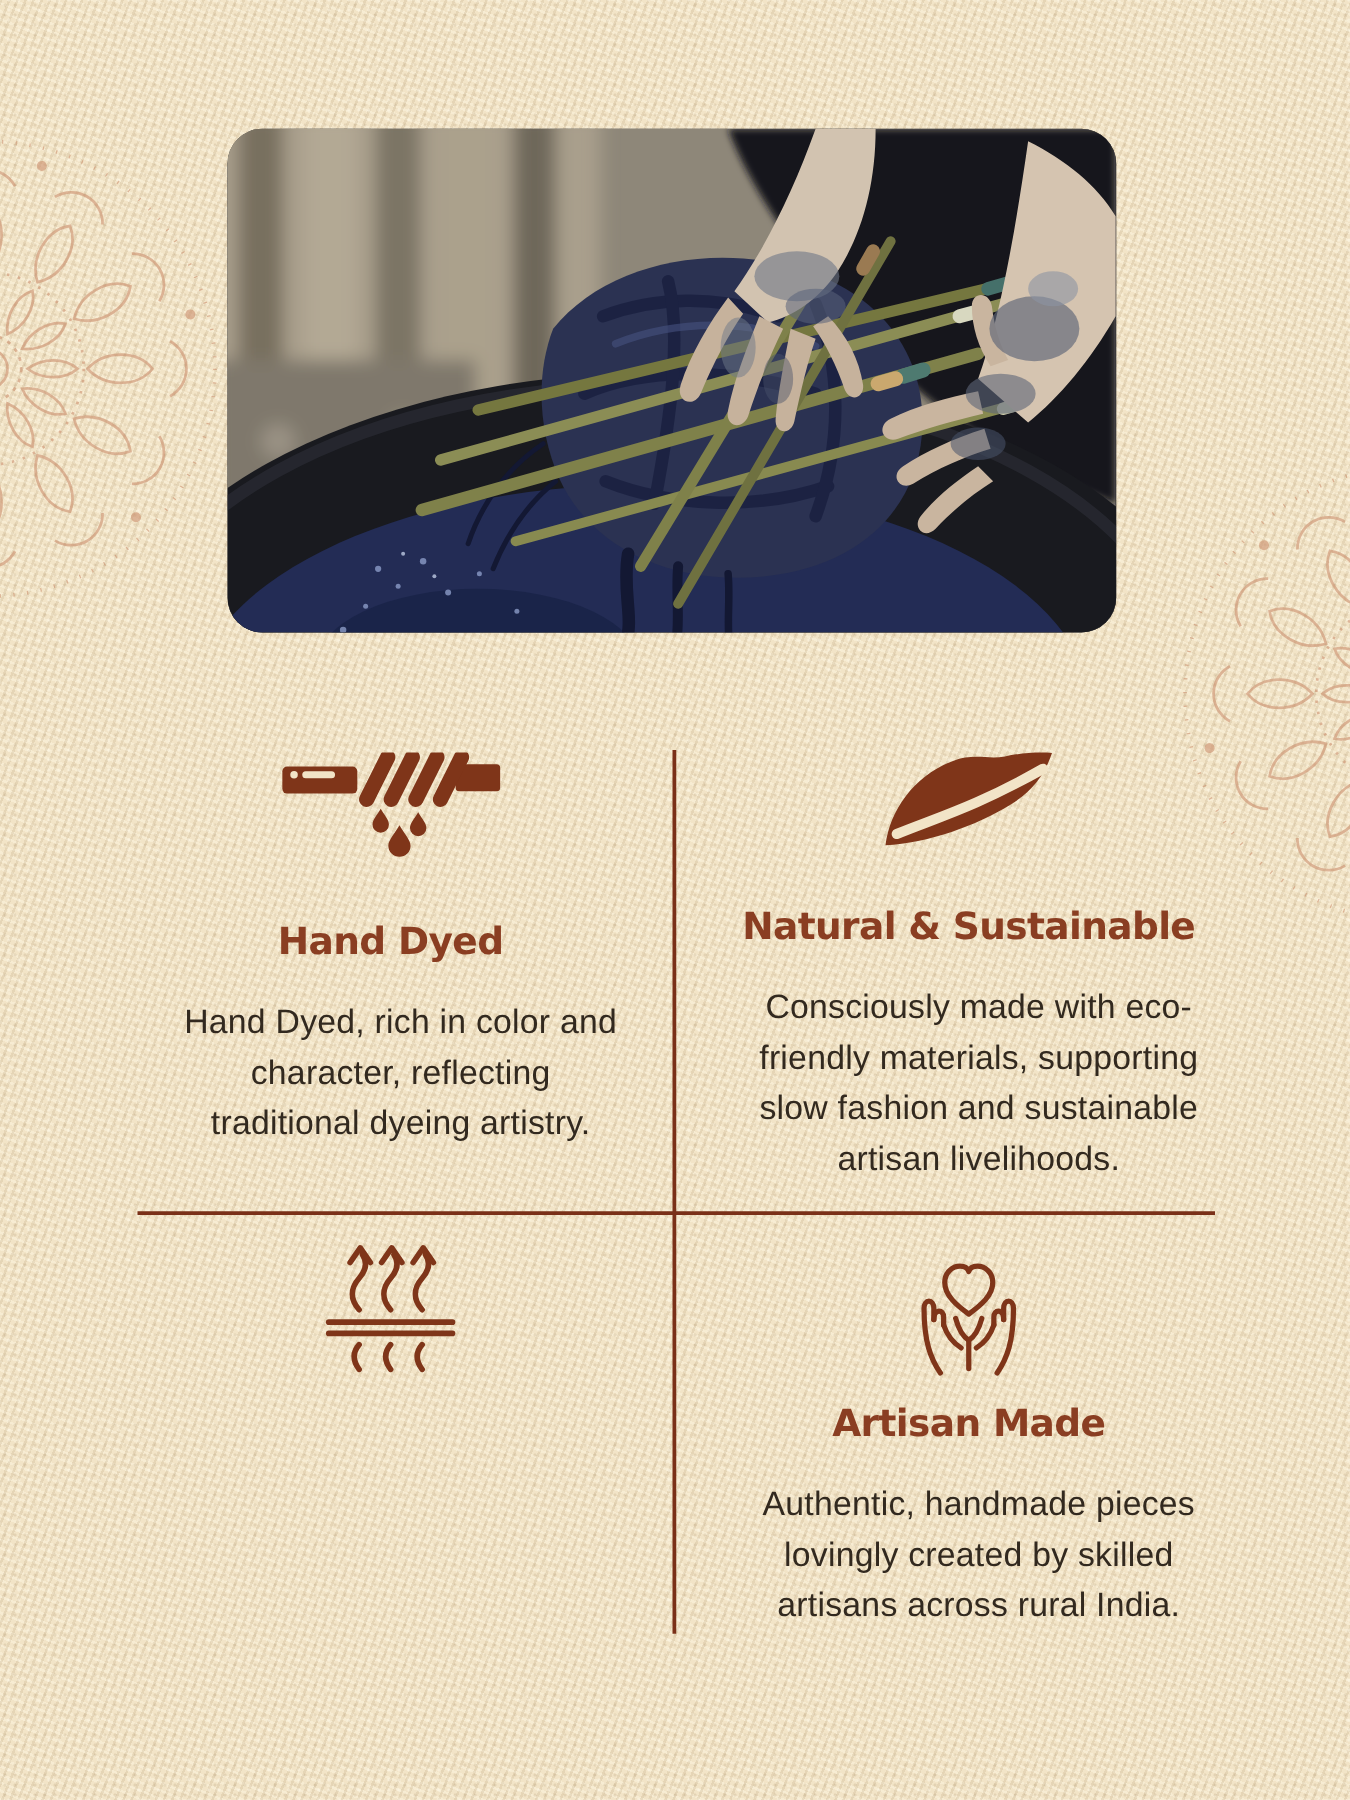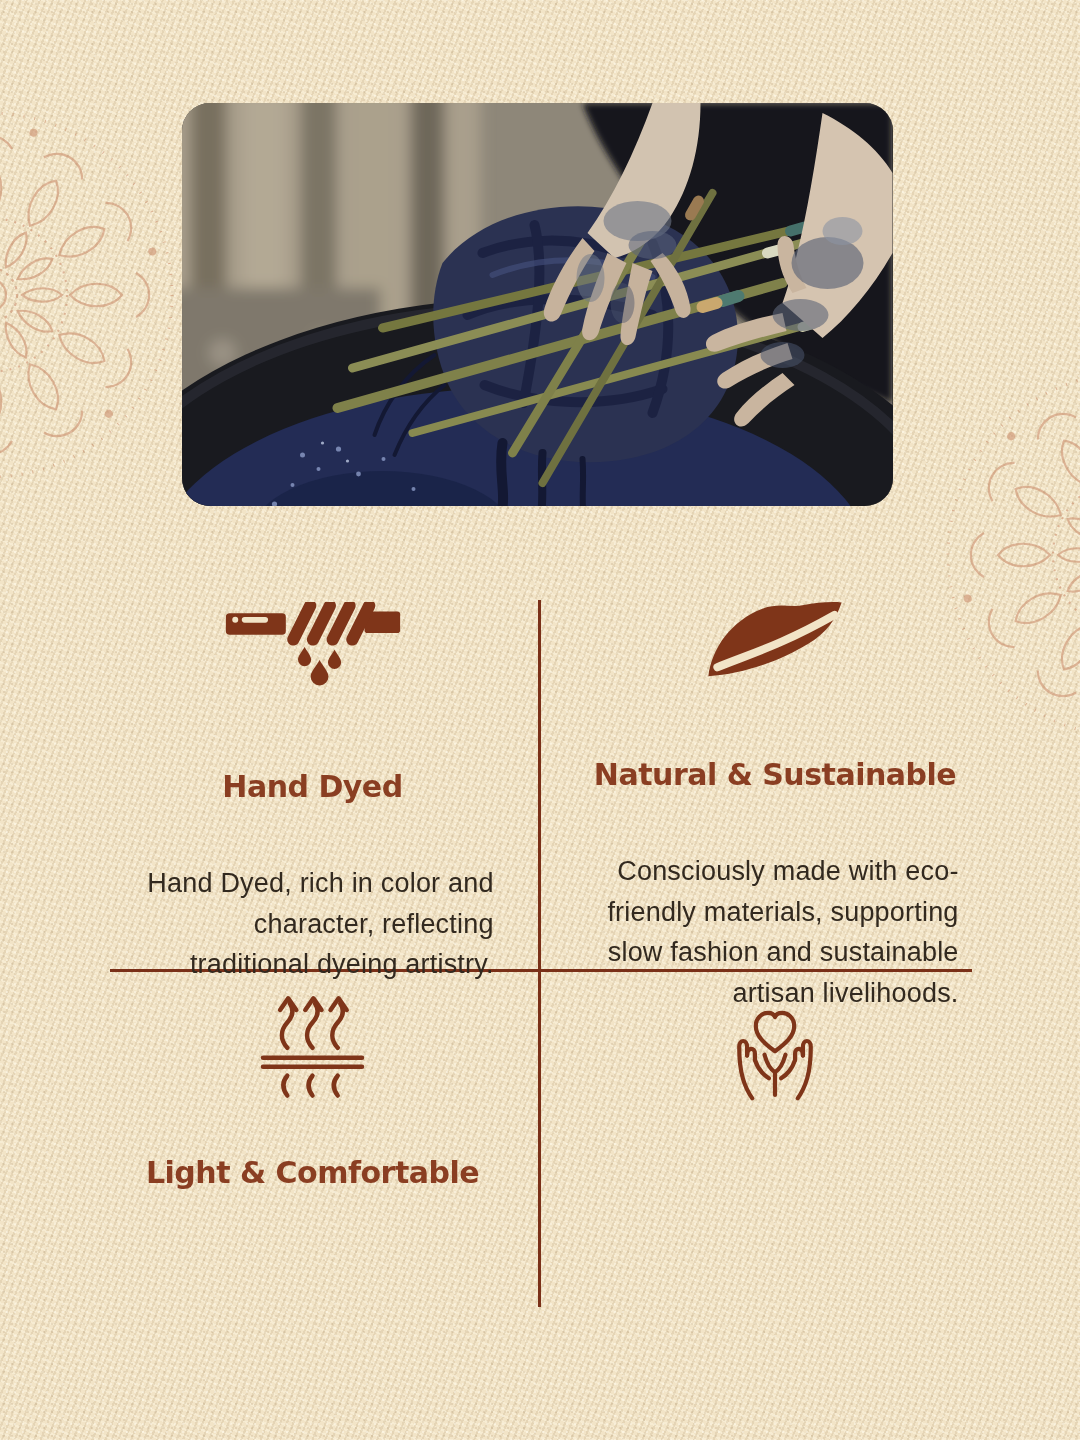--- a/index.html
+++ b/index.html
@@ -17,37 +17,37 @@
   .mandala.left{left:-212px;top:93px;width:404px;height:404px;}
   .mandala.right{left:928px;top:353px;width:404px;height:404px;}
   .photo{
     position:absolute;left:182px;top:103px;width:711px;height:403px;
     border-radius:28px;overflow:hidden;background:#1a1b20;
   }
   .photo svg{display:block;width:100%;height:100%;}
   .divider{position:absolute;background:#7a3018;}
   .divider.v{left:538px;top:600px;width:3px;height:707px;}
   .divider.h{left:110px;top:969px;width:862px;height:3px;}
-  .feature{position:absolute;display:flex;flex-direction:column;align-items:center;text-align:center;gap:33px;}
+  .feature{position:absolute;display:flex;flex-direction:column;align-items:center;text-align:center;}
   .f1{left:85px;top:588px;width:455px;}
   .f2{left:545px;top:576px;width:460px;}
   .f3{left:85px;top:980px;width:455px;}
   .f4{left:545px;top:980px;width:460px;}
   .icon-box{display:flex;align-items:flex-end;justify-content:center;}
   .row-top .icon-box{height:104px;}
   .row-bottom .icon-box{height:122px;}
   .feature h2{
     font-family:"DejaVu Sans", sans-serif;font-weight:700;
     font-size:30px;line-height:1.3;color:#8a3e22;letter-spacing:-.5px;margin:0;
   }
   .row-top h2{margin-top:42px;}
   .row-bottom h2{margin-top:18px;}
   .feature p{
     margin:24px 0 0 16px;font-size:27px;line-height:1.5;color:#32291f;
-    white-space:pre-line;letter-spacing:.2px;text-align:right;
+    white-space:pre-line;letter-spacing:.2px;
   }
 </style>
 </head>
 <body>
 
 <div class="canvas">
 
   <svg width="0" height="0" style="position:absolute" aria-hidden="true">
     <defs>
       <path id="m-p1" d="M0,-32 C9,-44 9,-62 0,-72 C-9,-62 -9,-44 0,-32 Z"></path>
@@ -280,32 +280,35 @@
         <path d="M65,64 C57,55 57,45 65,36 C72,28 72,21 68,15"></path>
         <path d="M57,22 L66,9 L75,22"></path>
         <path d="M65,95 C59,102 59,109 65,117"></path>
         <path d="M93,64 C85,55 85,45 93,36 C100,28 100,21 96,15"></path>
         <path d="M85,22 L94,9 L103,22"></path>
         <path d="M93,95 C87,102 87,109 93,117"></path>
         <line x1="10" y1="75" x2="120" y2="75"></line>
         <line x1="10" y1="85" x2="120" y2="85"></line>
       </svg>
     </div>
-    <h2>Light &amp; Comfortable</h2>
   </article>
 
   <article class="feature f4 row-bottom">
     <div class="icon-box">
       <svg width="96" height="105" viewBox="0 0 110 120" fill="none" stroke="#7f3519" stroke-width="4.8" stroke-linecap="round" stroke-linejoin="round">
         <path d="M55,62 C44,54 33,45 33,33 C33,24 40,18 47,18 C51,18 54,20 55,23 C56,20 59,18 63,18 C70,18 77,24 77,33 C77,45 66,54 55,62 Z"></path>
         <path d="M29,116 C20,103 14,87 14,57 C14,48 23,48 23,57 L23,67"></path>
         <path d="M23,67 C23,57 32,57 32,65 L32,72"></path>
         <path d="M32,72 C35,81 40,88 48,93"></path>
         <path d="M81,116 C90,103 96,87 96,57 C96,48 87,48 87,57 L87,67"></path>
         <path d="M87,67 C87,57 78,57 78,65 L78,72"></path>
         <path d="M78,72 C75,81 70,88 62,93"></path>
         <path d="M43,66 C46,77 50,83 55,86 C60,83 64,77 67,66"></path>
         <path d="M55,86 L55,112"></path>
       </svg>
     </div>
+    <h2>Artisan Made</h2>
+    <p>Authentic, handmade pieces
+lovingly created by skilled
+artisans across rural India.</p>
   </article>
 
 </div>
 
 </body></html>

